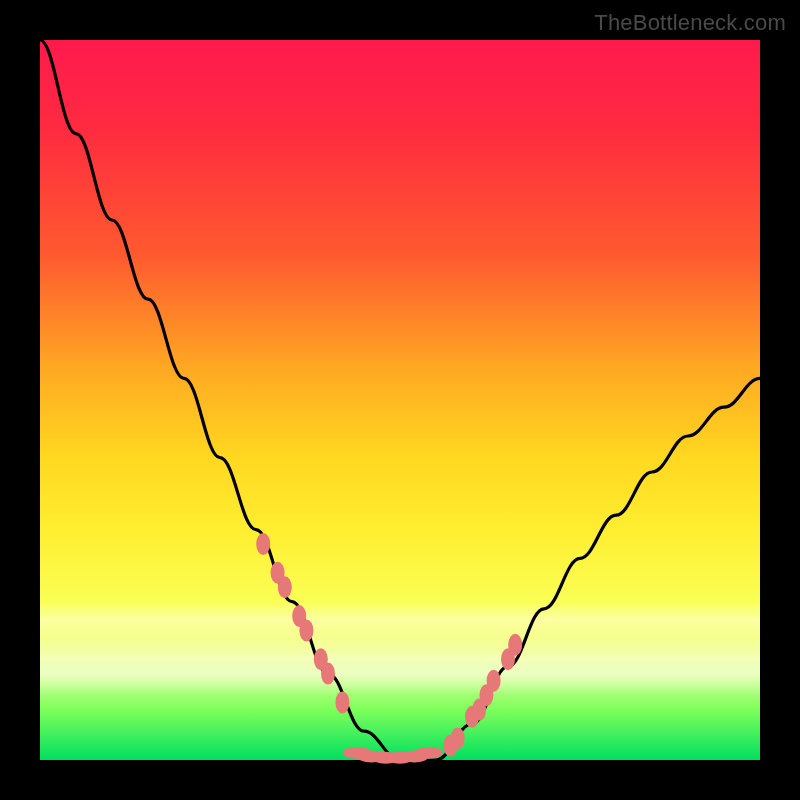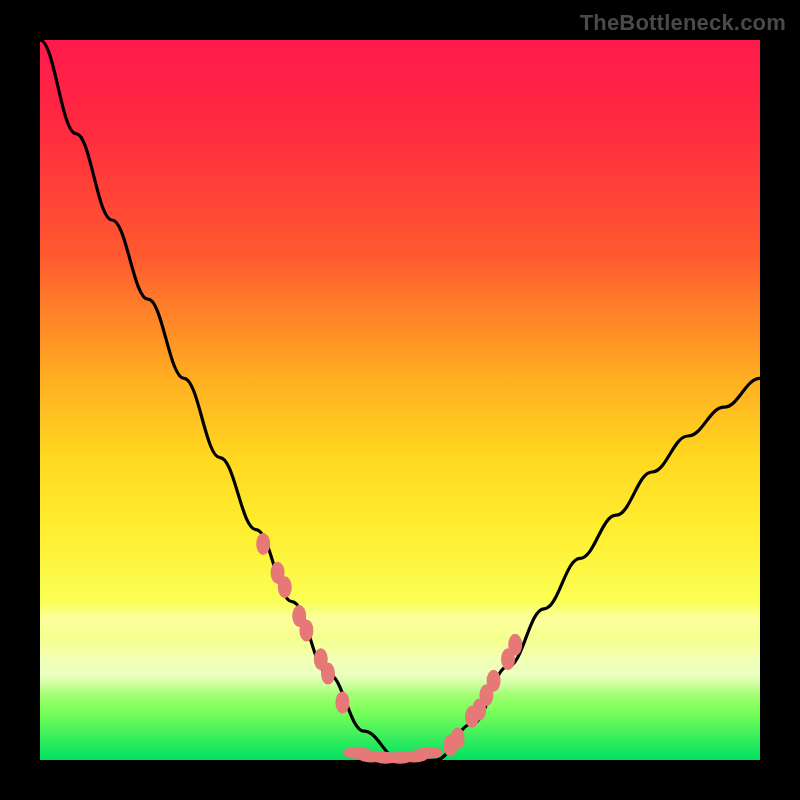--- a/index.html
+++ b/index.html
@@ -60,21 +60,21 @@
     width: 100%;
     height: 100%;
     overflow: visible;
   }
   .watermark {
     position: absolute;
     top: 10px;
     right: 14px;
     color: #4a4a4a;
     font-size: 22px;
-    font-weight: 700;
+    font-weight: 400;
     letter-spacing: 0.2px;
     user-select: none;
   }
 </style>
 </head>
 <body>
 
 <div class="stage">
 
   <div class="watermark">TheBottleneck.com</div>

